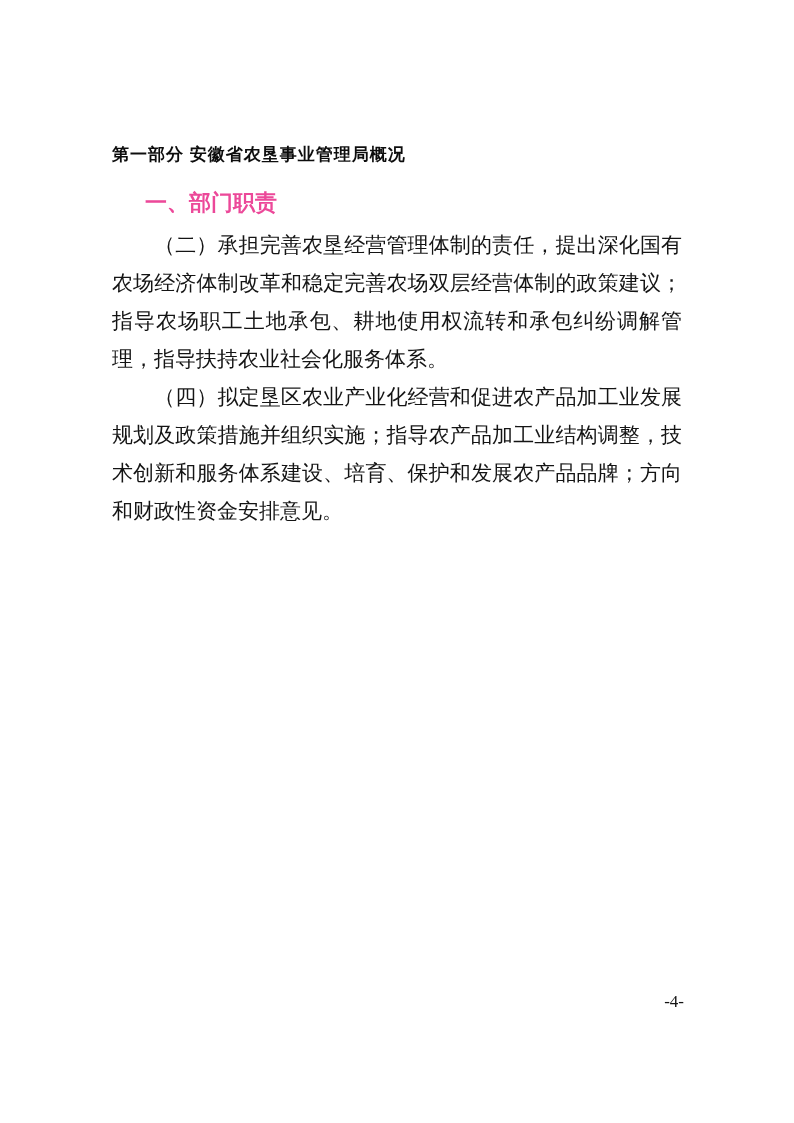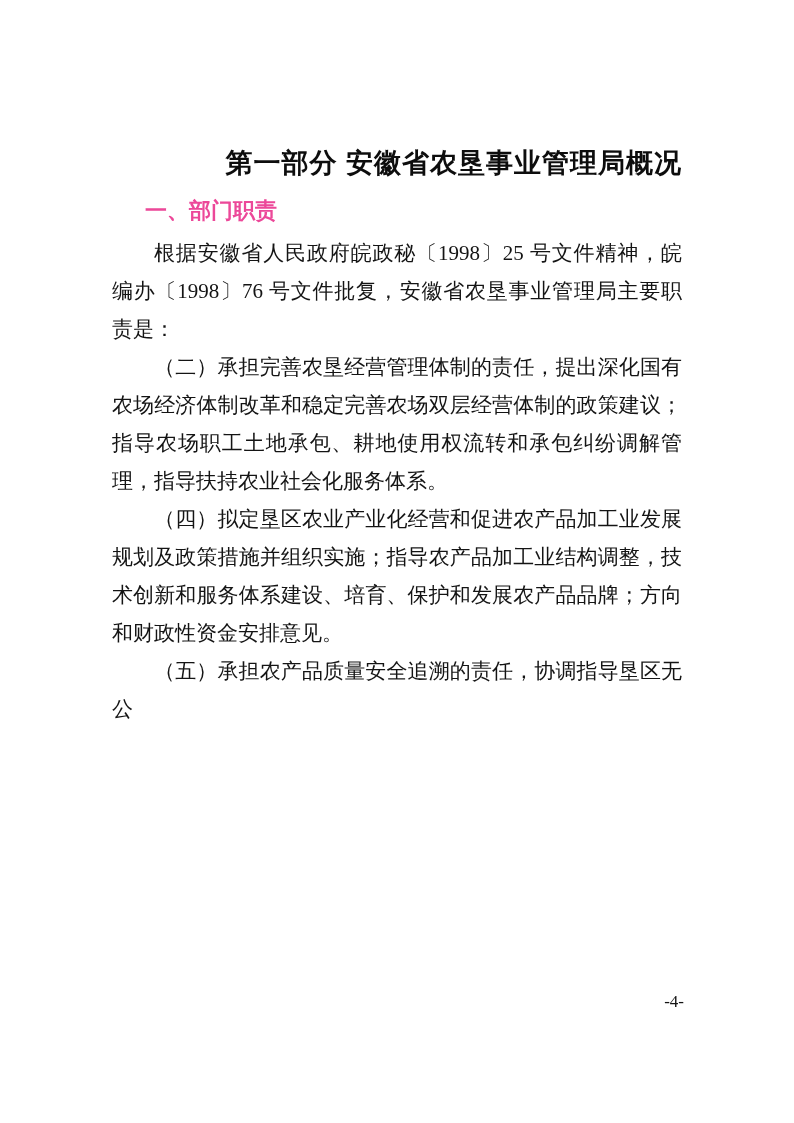--- a/index.html
+++ b/index.html
@@ -16,26 +16,26 @@
     font-family: "Liberation Serif", "DejaVu Serif", serif;
     color: #111111;
   }
   .content {
     position: absolute;
     left: 112px;
     top: 140px;
     width: 570px;
   }
   .doc-title {
-    margin: 8px 0 18px 0;
+    margin: 0 0 18px 0;
     font-family: "Liberation Sans", "DejaVu Sans", sans-serif;
     font-weight: bold;
-    font-size: 27px;
+    font-size: 17px;
     line-height: 30px;
-    text-align: right;
+    text-align: left;
     letter-spacing: 1px;
     color: #0d0d0d;
   }
   .section-heading {
     margin: 0 0 8px 0;
     padding-left: 33px;
     font-family: "Liberation Sans", "DejaVu Sans", sans-serif;
     font-weight: bold;
     font-size: 22px;
     line-height: 30px;
@@ -60,20 +60,18 @@
   }
 </style>
 </head>
 <body>
 
 <div class="page">
   <div class="content">
     <h1 class="doc-title">第一部分 安徽省农垦事业管理局概况</h1>
     <h2 class="section-heading">一、部门职责</h2>
     <div class="body-text">
-      <p>根据安徽省人民政府皖政秘〔1998〕25 号文件精神，皖编办〔1998〕76 号文件批复，安徽省农垦事业管理局主要职责是：</p>
       <p>（二）承担完善农垦经营管理体制的责任，提出深化国有农场经济体制改革和稳定完善农场双层经营体制的政策建议；指导农场职工土地承包、耕地使用权流转和承包纠纷调解管理，指导扶持农业社会化服务体系。</p>
       <p>（四）拟定垦区农业产业化经营和促进农产品加工业发展规划及政策措施并组织实施；指导农产品加工业结构调整，技术创新和服务体系建设、培育、保护和发展农产品品牌；方向和财政性资金安排意见。</p>
-      <p>（五）承担农产品质量安全追溯的责任，协调指导垦区无公</p>
     </div>
   </div>
   <div class="page-number">-4-</div>
 </div>
 
 </body></html>

